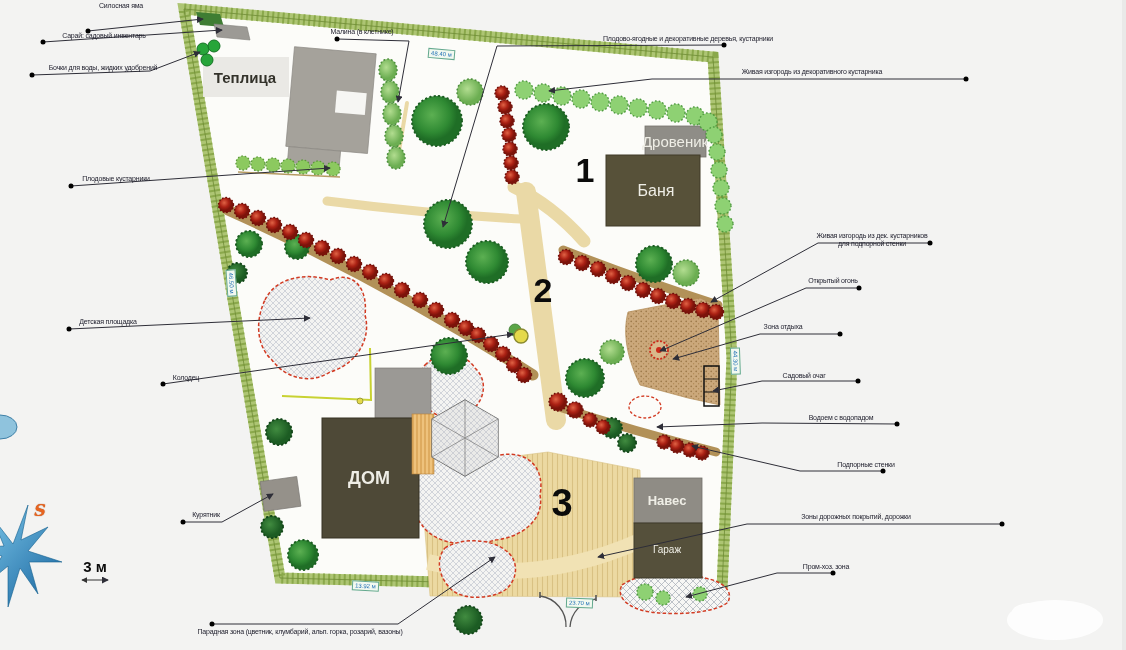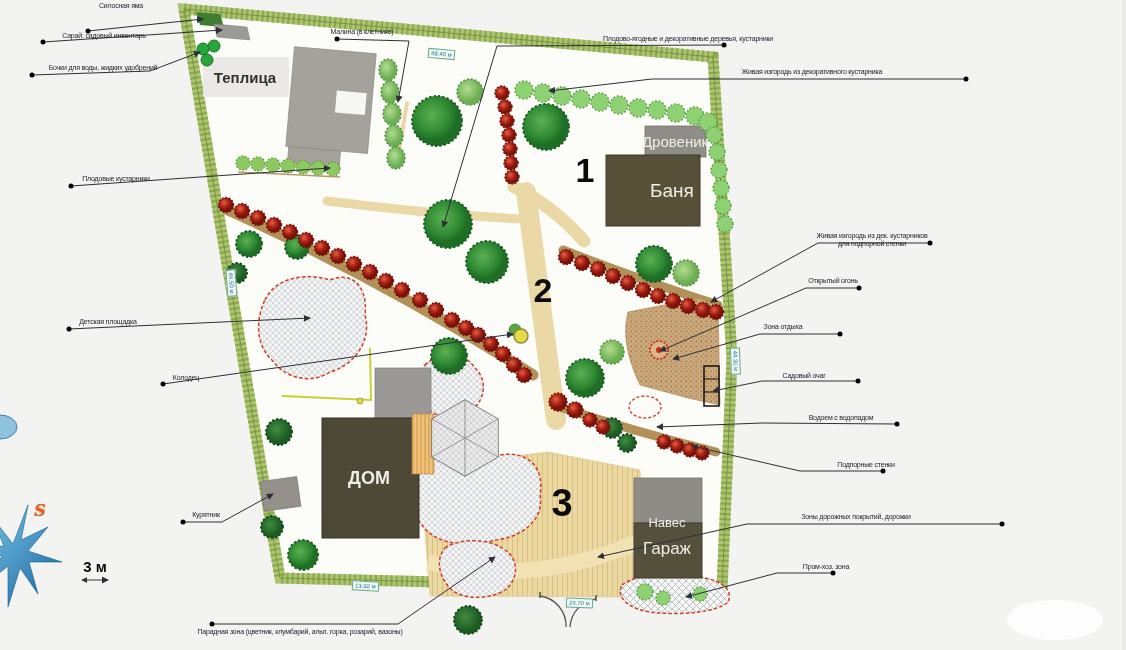--- a/index.html
+++ b/index.html
@@ -334,24 +334,24 @@
 <div class="co" style="left:783px;top:327px">Зона отдыха</div>
 <div class="co" style="left:804px;top:376px">Садовый очаг</div>
 <div class="co" style="left:841px;top:418px">Водоем с водопадом</div>
 <div class="co" style="left:866px;top:465px">Подпорные стенки</div>
 <div class="co" style="left:856px;top:517px">Зоны дорожных покрытий, дорожки</div>
 <div class="co" style="left:826px;top:567px">Пром-хоз. зона</div>
 <div class="co" style="left:300px;top:632px">Парадная зона (цветник, клумбарий, альп. горка, розарий, вазоны)</div>
 
 <div class="bl dark" style="left:245px;top:77px;font-size:15px">Теплица</div>
 <div class="bl" style="left:675px;top:141px;font-size:15px;font-weight:normal">Дровеник</div>
-<div class="bl" style="left:672px;top:191px;font-size:19px;font-weight:normal">Баня</div>
+<div class="bl" style="left:656px;top:191px;font-size:16px;font-weight:normal">Баня</div>
 <div class="bl" style="left:369px;top:478px;font-size:18px">ДОМ</div>
-<div class="bl" style="left:667px;top:522px;font-size:13px;font-weight:normal">Навес</div>
-<div class="bl" style="left:667px;top:549px;font-size:17px;font-weight:normal">Гараж</div>
+<div class="bl" style="left:667px;top:500px;font-size:13px;font-weight:bold">Навес</div>
+<div class="bl" style="left:667px;top:549px;font-size:10px;font-weight:normal">Гараж</div>
 
 <div class="num" style="left:585px;top:170px;font-size:34px">1</div>
 <div class="num" style="left:543px;top:290px;font-size:34px">2</div>
 <div class="num" style="left:562px;top:503px;font-size:38px">3</div>
 
 <div class="tag" style="left:428px;top:49px;transform:rotate(5deg)">48.40 м</div>
 <div class="tag" style="left:218px;top:278px;transform:rotate(86deg)">46.50 м</div>
 <div class="tag" style="left:722px;top:356px;transform:rotate(88deg)">44.30 м</div>
 <div class="tag" style="left:352px;top:581px;transform:rotate(3deg)">13.92 м</div>
 <div class="tag" style="left:566px;top:598px;transform:rotate(2deg)">23.70 м</div>

